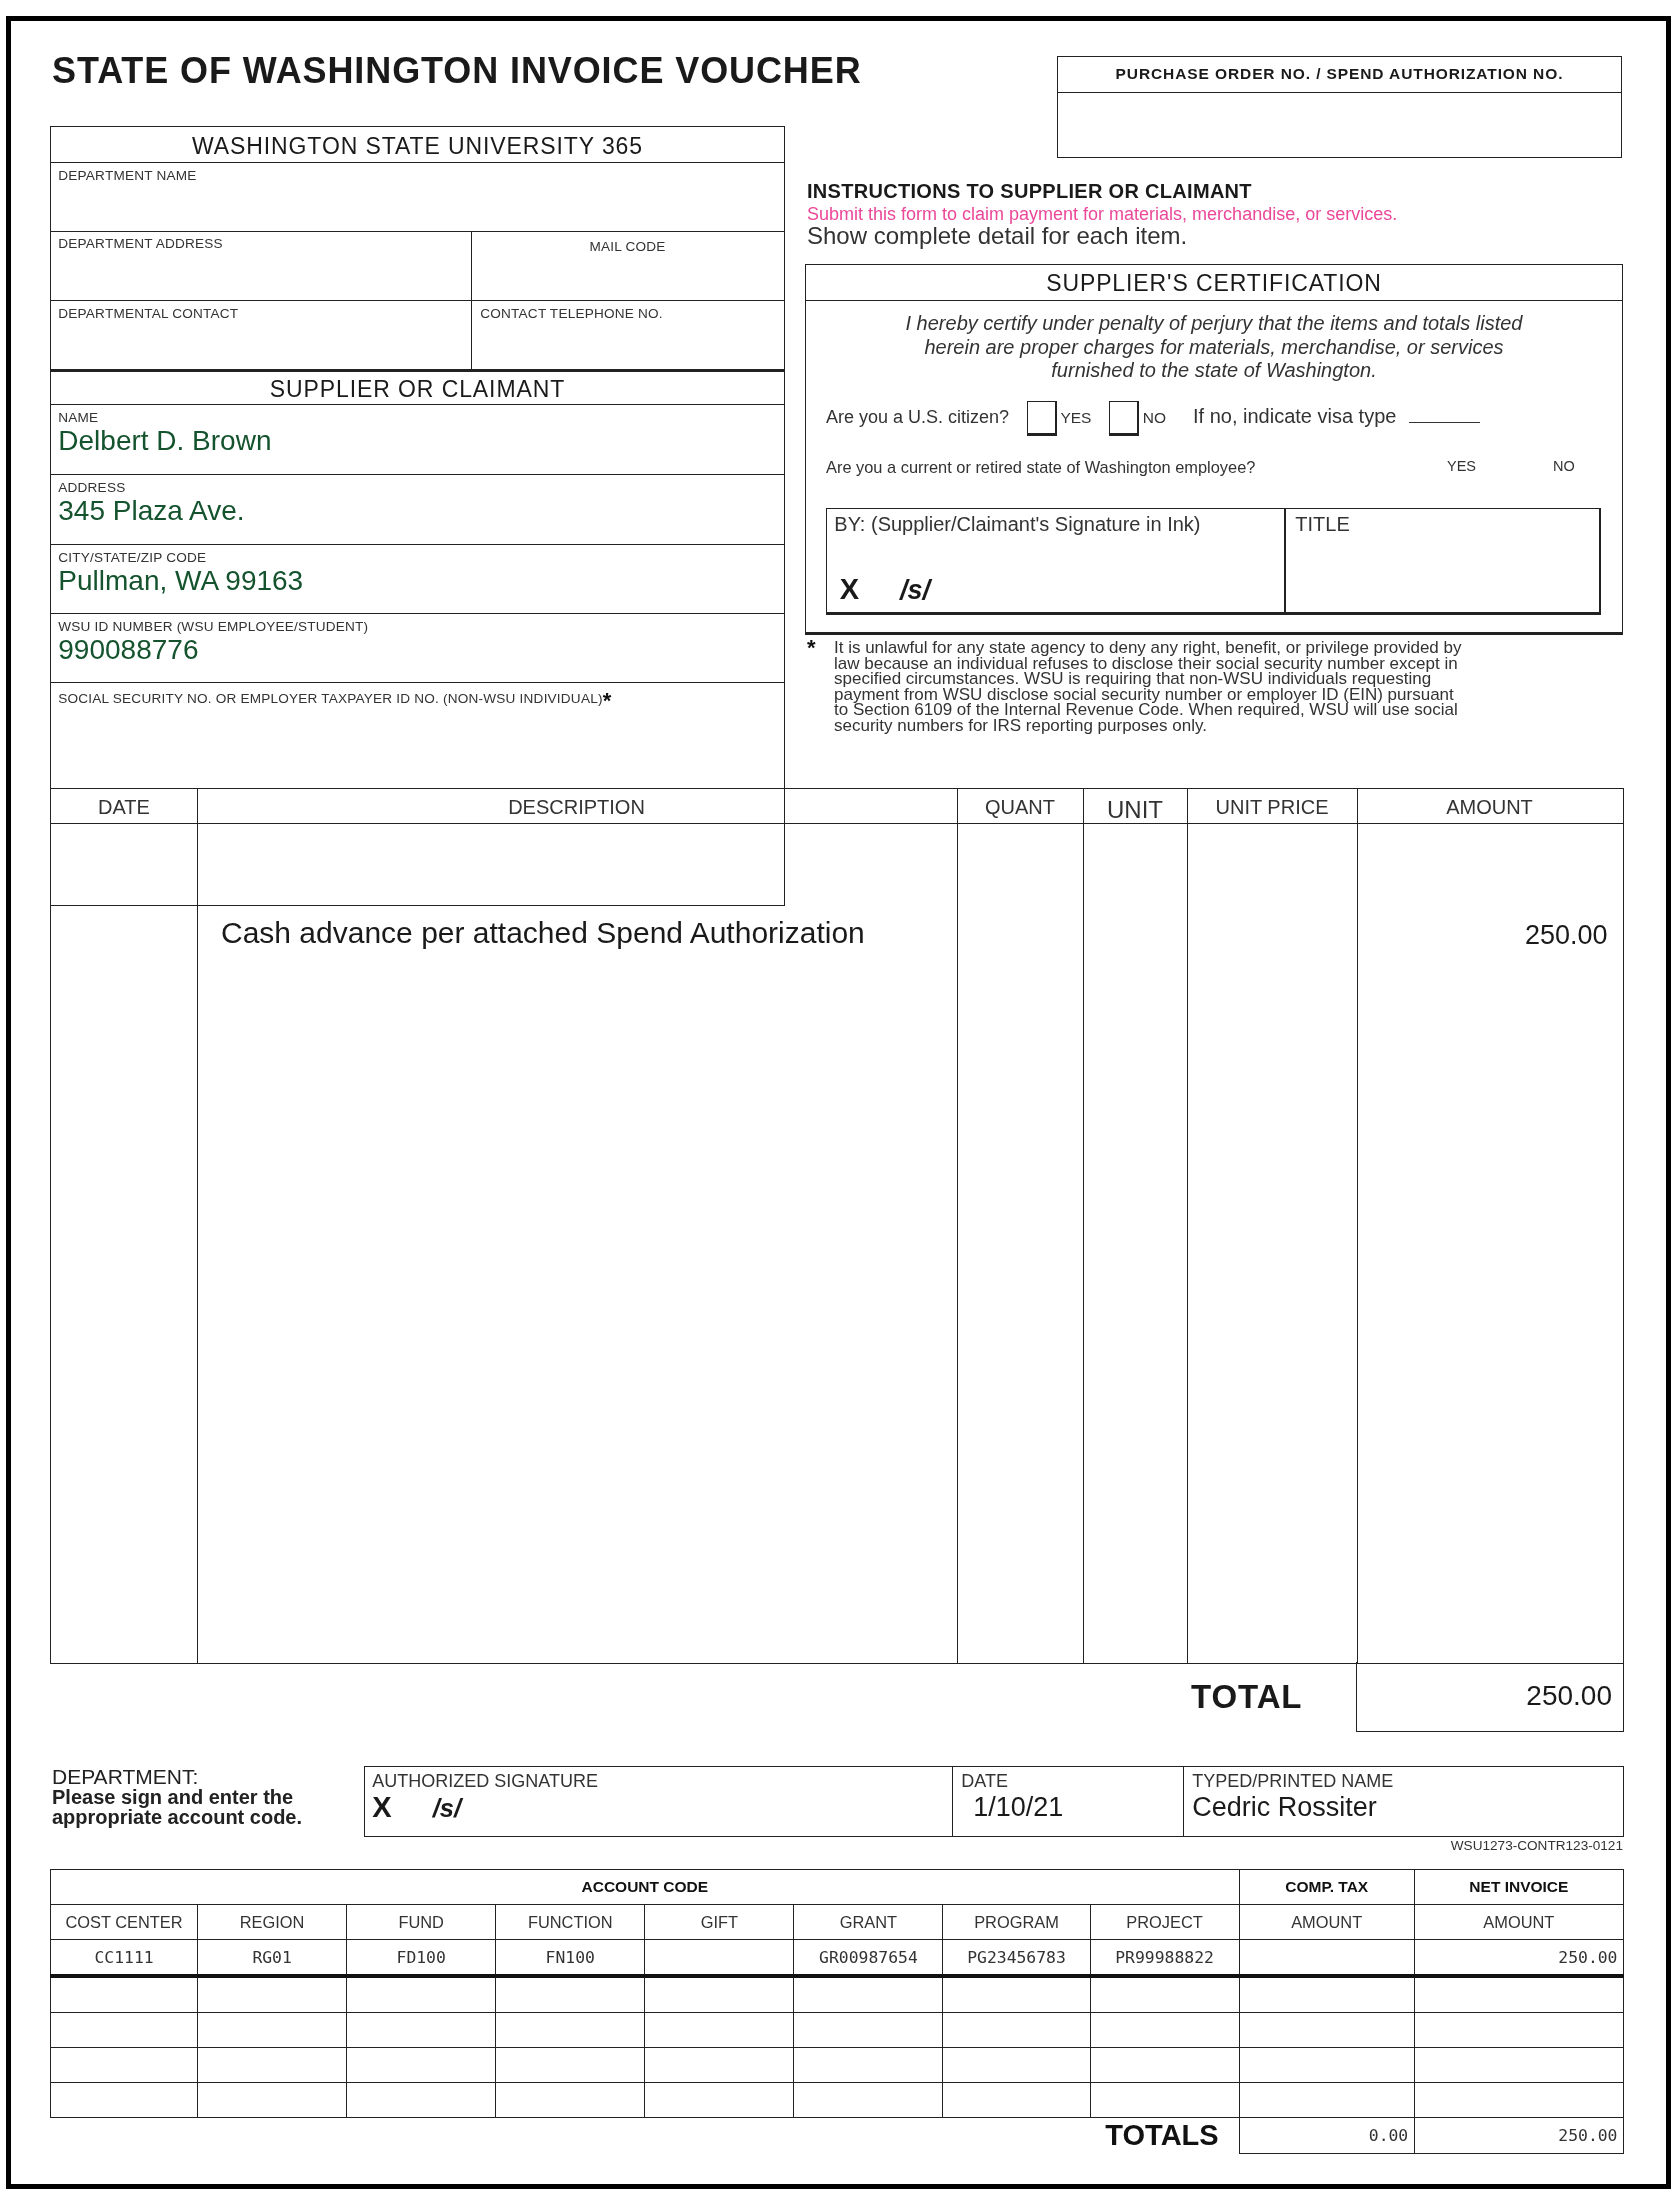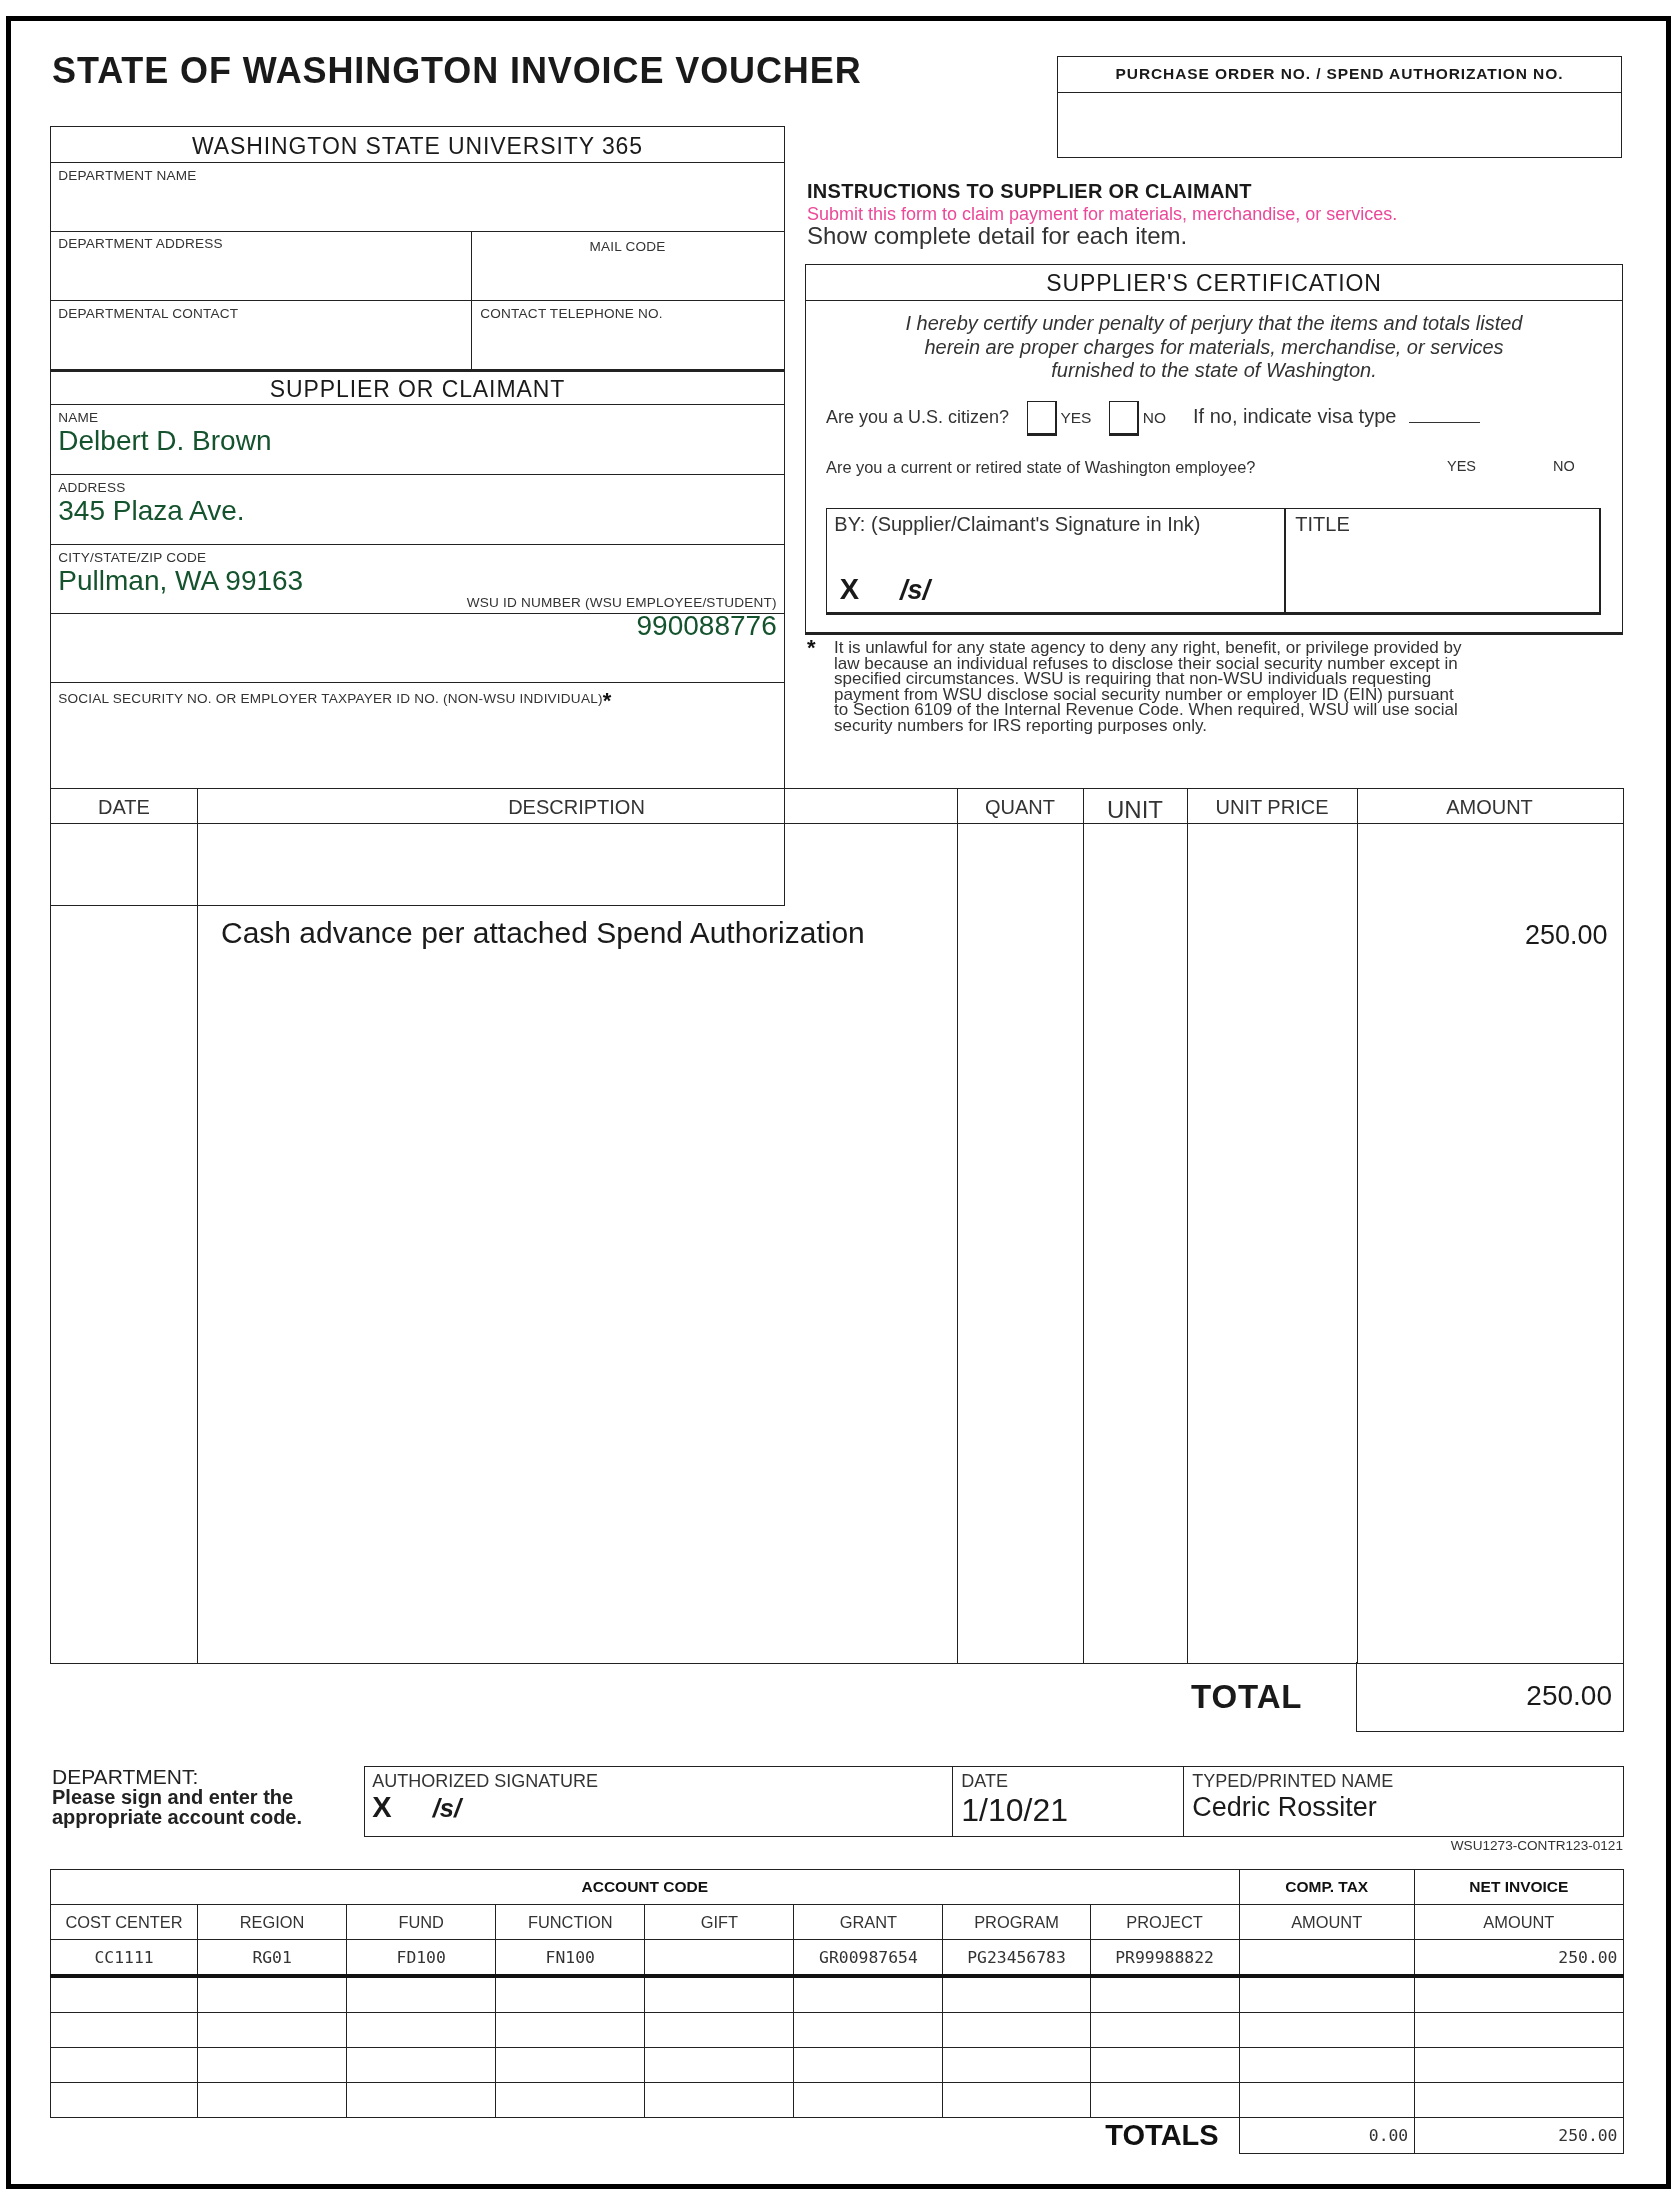--- a/index.html
+++ b/index.html
@@ -83,21 +83,21 @@
     <div class="val">345 Plaza Ave.</div>
   </div>
   <div class="hline" style="top:417px;"></div>
 
   <div class="cell" style="left:0; top:419px; width:100%; height:67px;">
     <div class="lbl">CITY/STATE/ZIP CODE</div>
     <div class="val">Pullman, WA 99163</div>
   </div>
   <div class="hline" style="top:486px;"></div>
 
-  <div class="cell" style="left:0; top:464px; width:100%; height:67px;text-align:right;">
+  <div class="cell" style="left:0; top:488px; width:100%; height:67px;">
     <div class="lbl">WSU ID NUMBER (WSU EMPLOYEE/STUDENT)</div>
     <div class="val">990088776</div>
   </div>
   <div class="hline" style="top:555px;"></div>
 
   <div class="cell" style="left:0; top:557px; width:100%; height:67px;">
     <div class="lbl"><span>SOCIAL SECURITY NO. OR EMPLOYER TAXPAYER ID NO. (NON-WSU INDIVIDUAL)</span><span style="font-size:22px; font-weight:bold; color:#111; vertical-align:-5.5px;">*</span></div>
     <div class="val"></div>
   </div>
 </div>
@@ -195,21 +195,21 @@
   <div class="cell" style="left:0; top:0; width:587px; height:67px;">
     <div style="font-size:18px; color:#333;">AUTHORIZED SIGNATURE</div>
     <div style="font-size:29px; font-weight:bold; line-height:31px;">
       <span>X</span>
       <span class="it" style="margin-left:33px; font-size:25.5px;">/s/</span>
     </div>
   </div>
   <div class="vline" style="left:587px;"></div>
   <div class="cell" style="left:589px; top:0; width:227px; height:67px;">
     <div style="font-size:18px; color:#333;">DATE</div>
-    <div style="font-size:32px;">1/10/21</div>
+    <div style="font-size:27px;margin-left:12px;">1/10/21</div>
   </div>
   <div class="vline" style="left:818px;"></div>
   <div class="cell" style="left:820px; top:0; width:436px; height:67px;">
     <div style="font-size:18px; color:#333;">TYPED/PRINTED NAME</div>
     <div style="font-size:27px;">Cedric Rossiter</div>
   </div>
 </div>
 <div class="abs" style="right:56px; top:1838px; font-size:13.6px; color:#333;">WSU1273-CONTR123-0121</div>
 
 <div class="abs" style="left:50px; top:1869px; width:1574px;">

